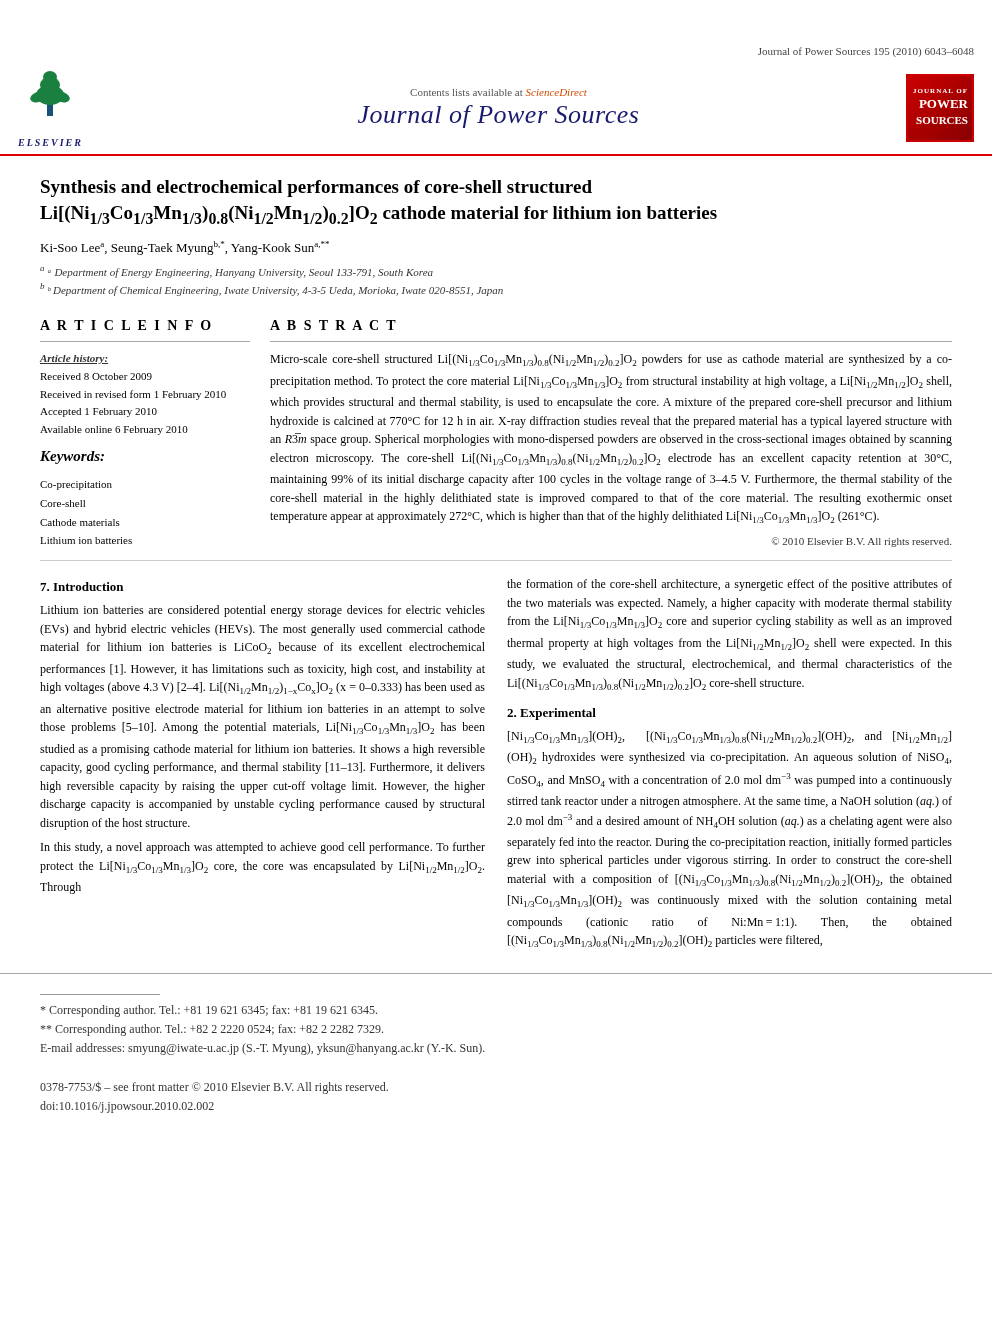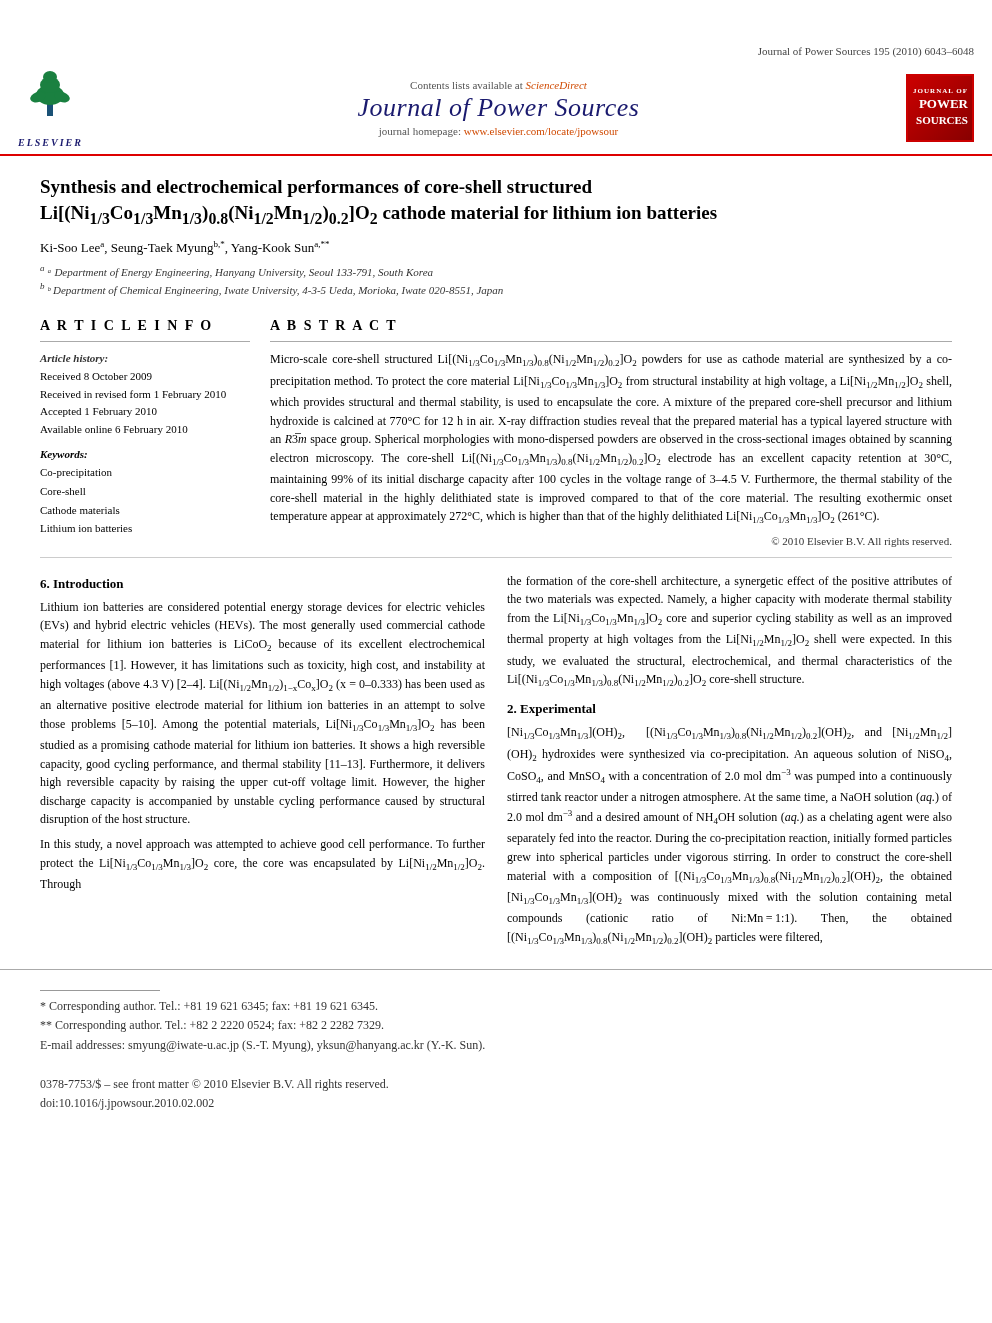--- a/index.html
+++ b/index.html
@@ -146,27 +146,28 @@
       color: #000;
     }
     .article-info-block {
       font-size: 11px;
       line-height: 1.6;
     }
     .article-info-block .info-label {
       font-style: italic;
       font-weight: bold;
       color: #333;
+      text-decoration: underline;
     }
     .keywords-label {
       font-style: italic;
       font-weight: bold;
-      font-size: 11px;
+      font-size: 15px;
       margin-top: 10px;
-      margin-bottom: 3px;
+      margin-bottom: 10px;
     }
     .keywords-list {
       font-size: 11px;
       line-height: 1.7;
       list-style: none;
     }
     .abstract-text {
       font-size: 12px;
       line-height: 1.55;
       text-align: justify;
@@ -251,24 +252,20 @@
       </svg>
       <span class="elsevier-text">ELSEVIER</span>
     </div>
 
     <div class="header-center">
       <div class="sciencedirect-line">
         <span>Contents lists available at</span>
         <span class="sciencedirect-link" style="cursor:pointer;">ScienceDirect</span>
       </div>
       <div class="journal-title">Journal of Power Sources</div>
-      <div class="journal-homepage">
-        <span>journal homepage:</span>
-        <span class="homepage-link" style="cursor:pointer;">www.elsevier.com/locate/jpowsour</span>
-      </div>
     </div>
 
     <div class="journal-logo-box">
       <span style="font-size:7px; letter-spacing:1px;">JOURNAL OF</span>
       <span class="pw">POWER</span>
       <span style="font-size:11px;font-weight:bold;">SOURCES</span>
     </div>
   </div>
 
   <div class="article-section">
@@ -312,21 +309,21 @@
       </div>
       <div class="copyright-line">© 2010 Elsevier B.V. All rights reserved.</div>
     </div>
   </div>
 
   <hr class="divider-line">
 
   <div class="body-section">
 
     <div class="body-left">
-      <div class="section-heading">6.  Introduction</div>
+      <div class="section-heading">7.  Introduction</div>
       <div class="body-text">
         <p>
           Lithium ion batteries are considered potential energy storage devices for electric vehicles (EVs) and hybrid electric vehicles (HEVs). The most generally used commercial cathode material for lithium ion batteries is LiCoO<sub>2</sub> because of its excellent electrochemical performances [1]. However, it has limitations such as toxicity, high cost, and instability at high voltages (above 4.3 V) [2–4]. Li[(Ni<sub>1/2</sub>Mn<sub>1/2</sub>)<sub>1−x</sub>Co<sub>x</sub>]O<sub>2</sub> (x = 0–0.333) has been used as an alternative positive electrode material for lithium ion batteries in an attempt to solve those problems [5–10]. Among the potential materials, Li[Ni<sub>1/3</sub>Co<sub>1/3</sub>Mn<sub>1/3</sub>]O<sub>2</sub> has been studied as a promising cathode material for lithium ion batteries. It shows a high reversible capacity, good cycling performance, and thermal stability [11–13]. Furthermore, it delivers high reversible capacity by raising the upper cut-off voltage limit. However, the higher discharge capacity is accompanied by unstable cycling performance caused by structural disruption of the host structure.
         </p>
         <p>
           In this study, a novel approach was attempted to achieve good cell performance. To further protect the Li[Ni<sub>1/3</sub>Co<sub>1/3</sub>Mn<sub>1/3</sub>]O<sub>2</sub> core, the core was encapsulated by Li[Ni<sub>1/2</sub>Mn<sub>1/2</sub>]O<sub>2</sub>. Through
         </p>
       </div>
     </div>
 

